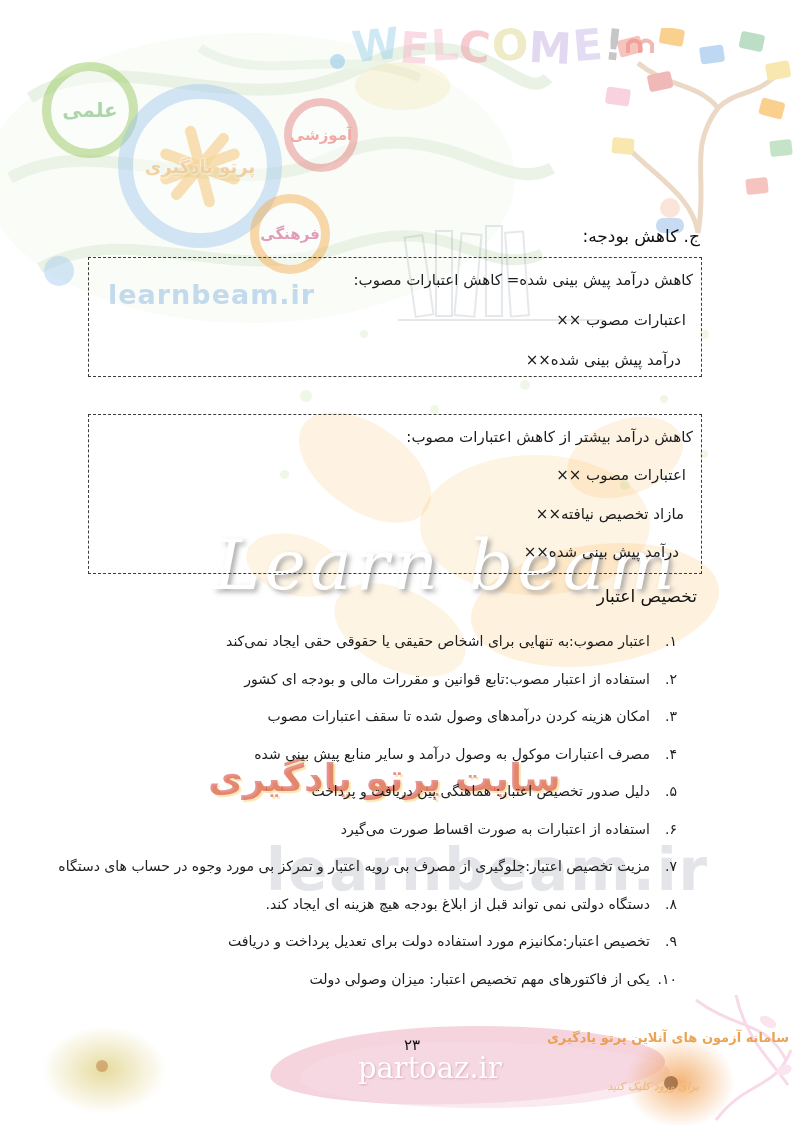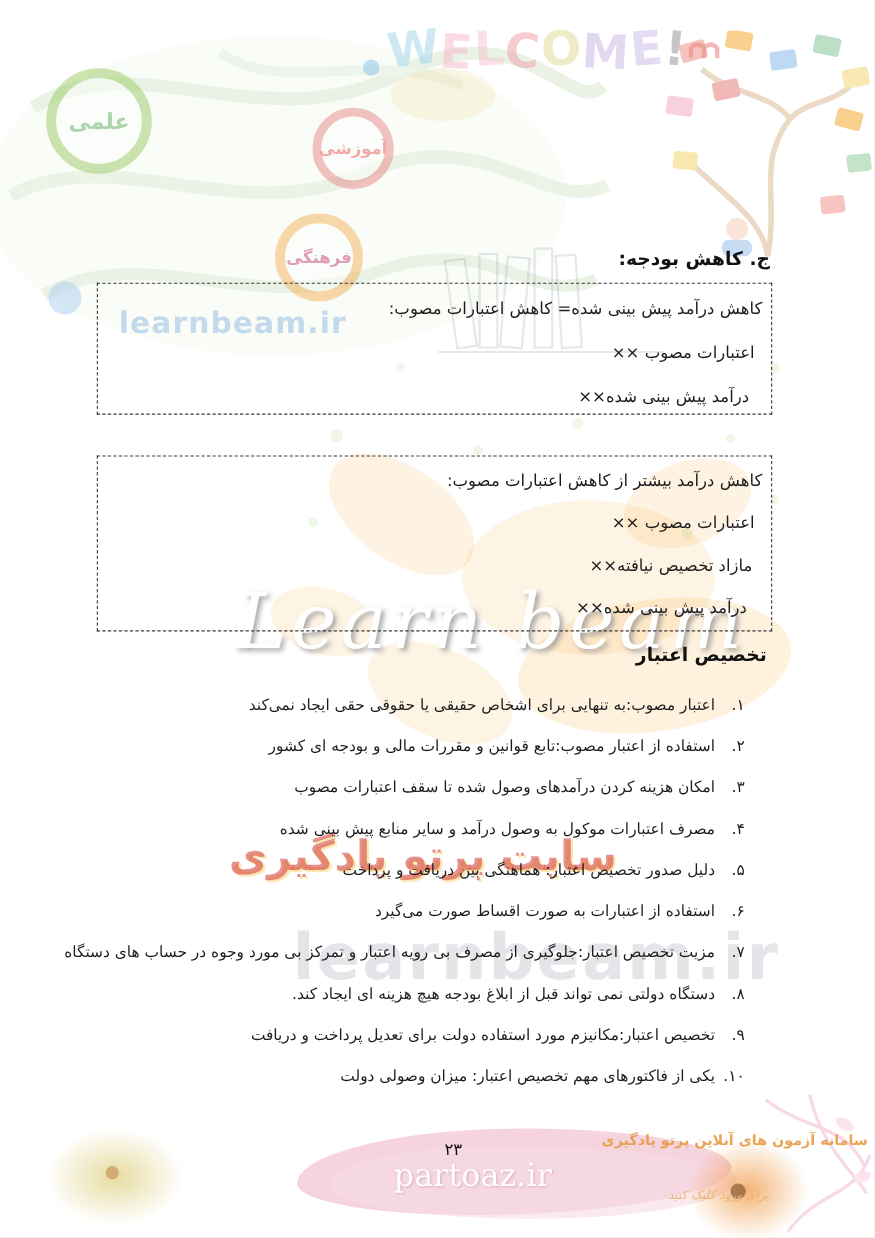--- a/index.html
+++ b/index.html
@@ -69,21 +69,21 @@
 
   
   .nbox{position:absolute;left:88px;width:612px;border:1.6px dashed #3c3c3c;background:transparent;}
   .box1{top:94px;height:122px;}
   .box2{top:257px;height:118px;}
   .box3{top:414px;height:158px;}
   .bl{position:absolute;white-space:nowrap;direction:rtl;font-size:15px;line-height:20px;color:#1c1c1c;}
   .box1 .l1{top:12px;right:8px;} .box1 .l2{top:52px;right:15px;} .box1 .l3{top:93px;right:17px;}
   .box2 .l1{top:12px;right:8px;} .box2 .l2{top:52px;right:15px;} .box2 .l3{top:92px;right:20px;}
   .box3 .l1{top:12px;right:8px;} .box3 .l2{top:50px;right:15px;} .box3 .l3{top:89px;right:17px;} .box3 .l4{top:127px;right:22px;}
-  .hding{position:absolute;direction:rtl;font-size:17px;font-weight:bold;color:#111;white-space:nowrap;}
+  .hding{position:absolute;direction:rtl;font-size:17px;font-weight:normal;color:#111;white-space:nowrap;}
   .h1{right:95px;top:226px;}
   .h2{right:98px;top:586px;}
   .clist{position:absolute;right:118px;top:631px;direction:rtl;list-style:none;margin:0;padding:0;}
   .clist li{display:flex;direction:rtl;line-height:20px;margin-bottom:17.5px;font-size:14px;
             white-space:nowrap;color:#1c1c1c;}
   .clist .num{width:27px;flex:none;}
   .pagenum{position:absolute;left:404px;top:1036px;font-size:15px;color:#111;}
 </style>
 </head>
 <body>
@@ -123,20 +123,27 @@
         <rect x="14" y="110" width="22" height="16" rx="3" fill="#f2d264" transform="rotate(5 25 118)"></rect>
         <rect x="148" y="150" width="22" height="16" rx="3" fill="#ef8a80" transform="rotate(-6 159 158)"></rect>
       </g>
       <circle cx="72" cy="180" r="10" fill="#f7cdb2"></circle>
       <rect x="58" y="190" width="28" height="15" rx="7" fill="#90b8e8"></rect>
     </svg>
 
     <div class="badge bdg-science">
       <span class="lbl">علمی</span>
     </div>
+    <div class="badge bdg-parto">
+      <div class="ray" style="transform:rotate(20deg)"></div>
+      <div class="ray" style="transform:rotate(75deg)"></div>
+      <div class="ray" style="transform:rotate(130deg)"></div>
+      <div class="ray" style="transform:rotate(160deg)"></div>
+      <span class="lbl">پرتو یادگیری</span>
+    </div>
     <div class="badge bdg-edu">
       <span class="lbl">آموزشی</span>
     </div>
     <div class="badge bdg-cult">
       <span class="lbl">فرهنگی</span>
     </div>
     <div class="abs softdot"></div>
 
     <svg class="abs" style="left:398px;top:216px;opacity:.16" width="210" height="112" viewBox="0 0 210 112">
       <g stroke="#66778a" stroke-width="2" fill="none">

